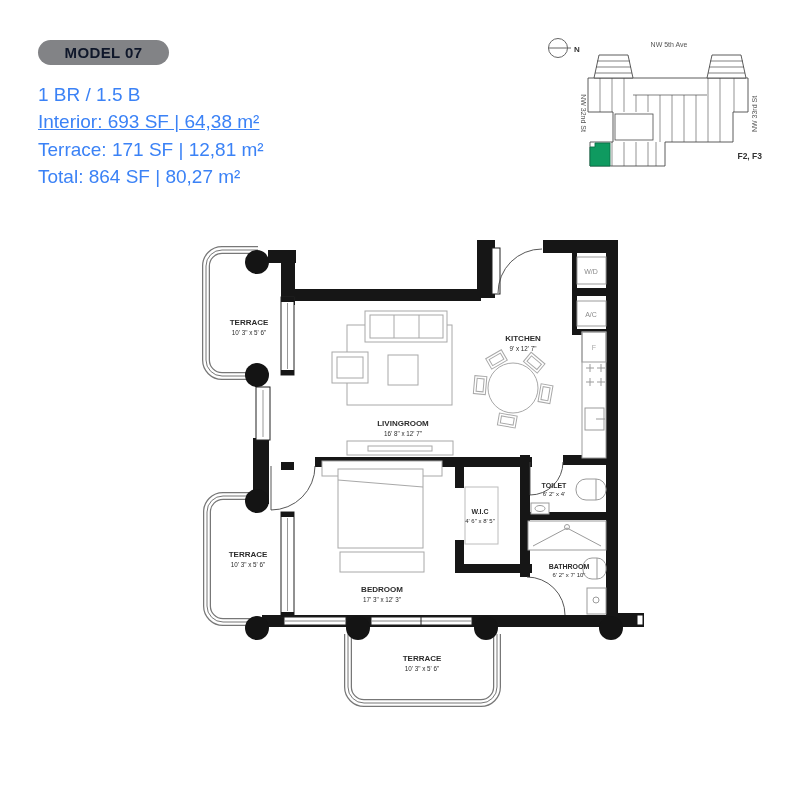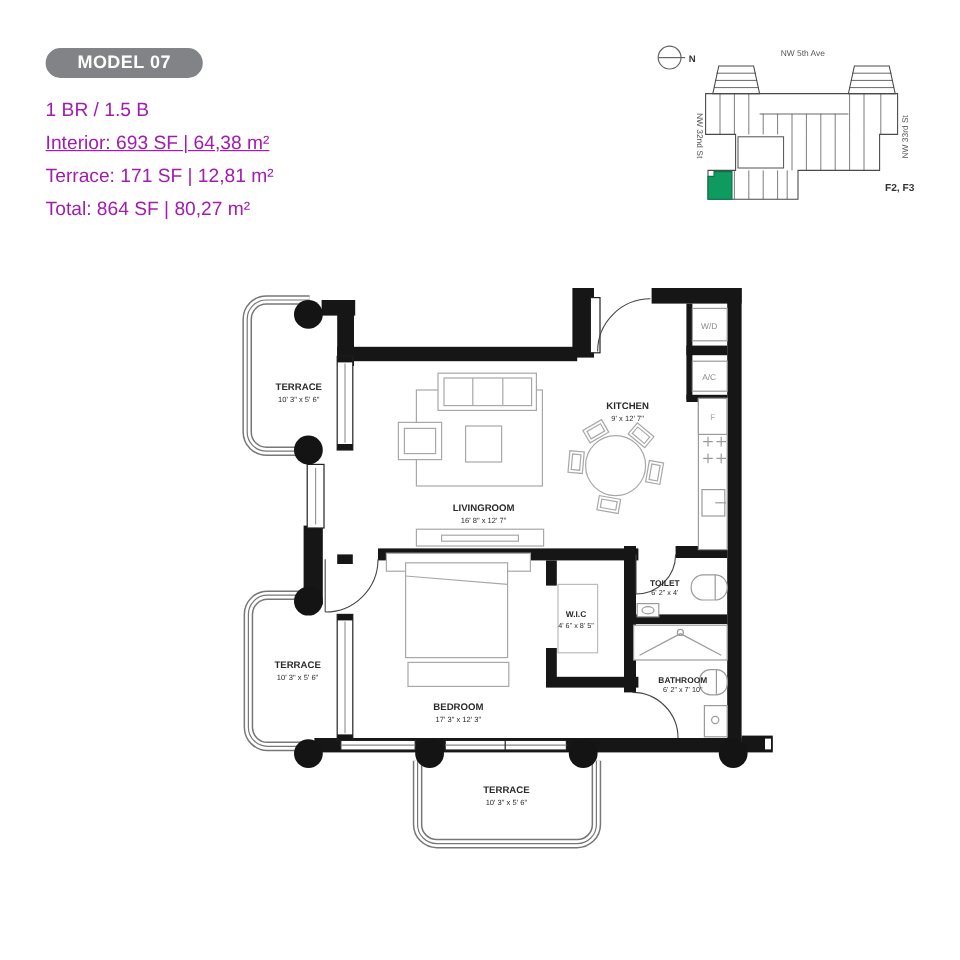--- a/index.html
+++ b/index.html
@@ -1,22 +1,22 @@
 <!DOCTYPE html>
 <html><head>
 <meta charset="utf-8">
 <style>
   html,body{margin:0;padding:0;background:#fff;}
   #page{position:relative;width:800px;height:800px;background:#fff;overflow:hidden;
         font-family:"Liberation Sans",sans-serif;}
   #header{position:absolute;left:38px;top:40px;}
   .badge{display:flex;align-items:center;justify-content:center;width:131px;height:25px;
-         background:#828386;border-radius:13px;color:#ffffff;font-weight:bold;font-size:15px;
+         background:#828386;border-radius:13px;color:#0f172a;font-weight:bold;font-size:15px;
          letter-spacing:.4px;}
-  .hline{position:absolute;left:0;white-space:nowrap;color:#a21caf;font-size:16px;}
+  .hline{position:absolute;left:0;white-space:nowrap;color:#3b82f6;font-size:19px;}
   .hl1{top:44px;} .hl2{top:71px;text-decoration:underline;} .hl3{top:99px;} .hl4{top:126px;}
   svg text{font-family:"Liberation Sans",sans-serif;}
   #plan{position:absolute;left:0;top:0;}
 </style>
 </head>
 <body>
 
 <div id="page">
 
   <div id="header">

